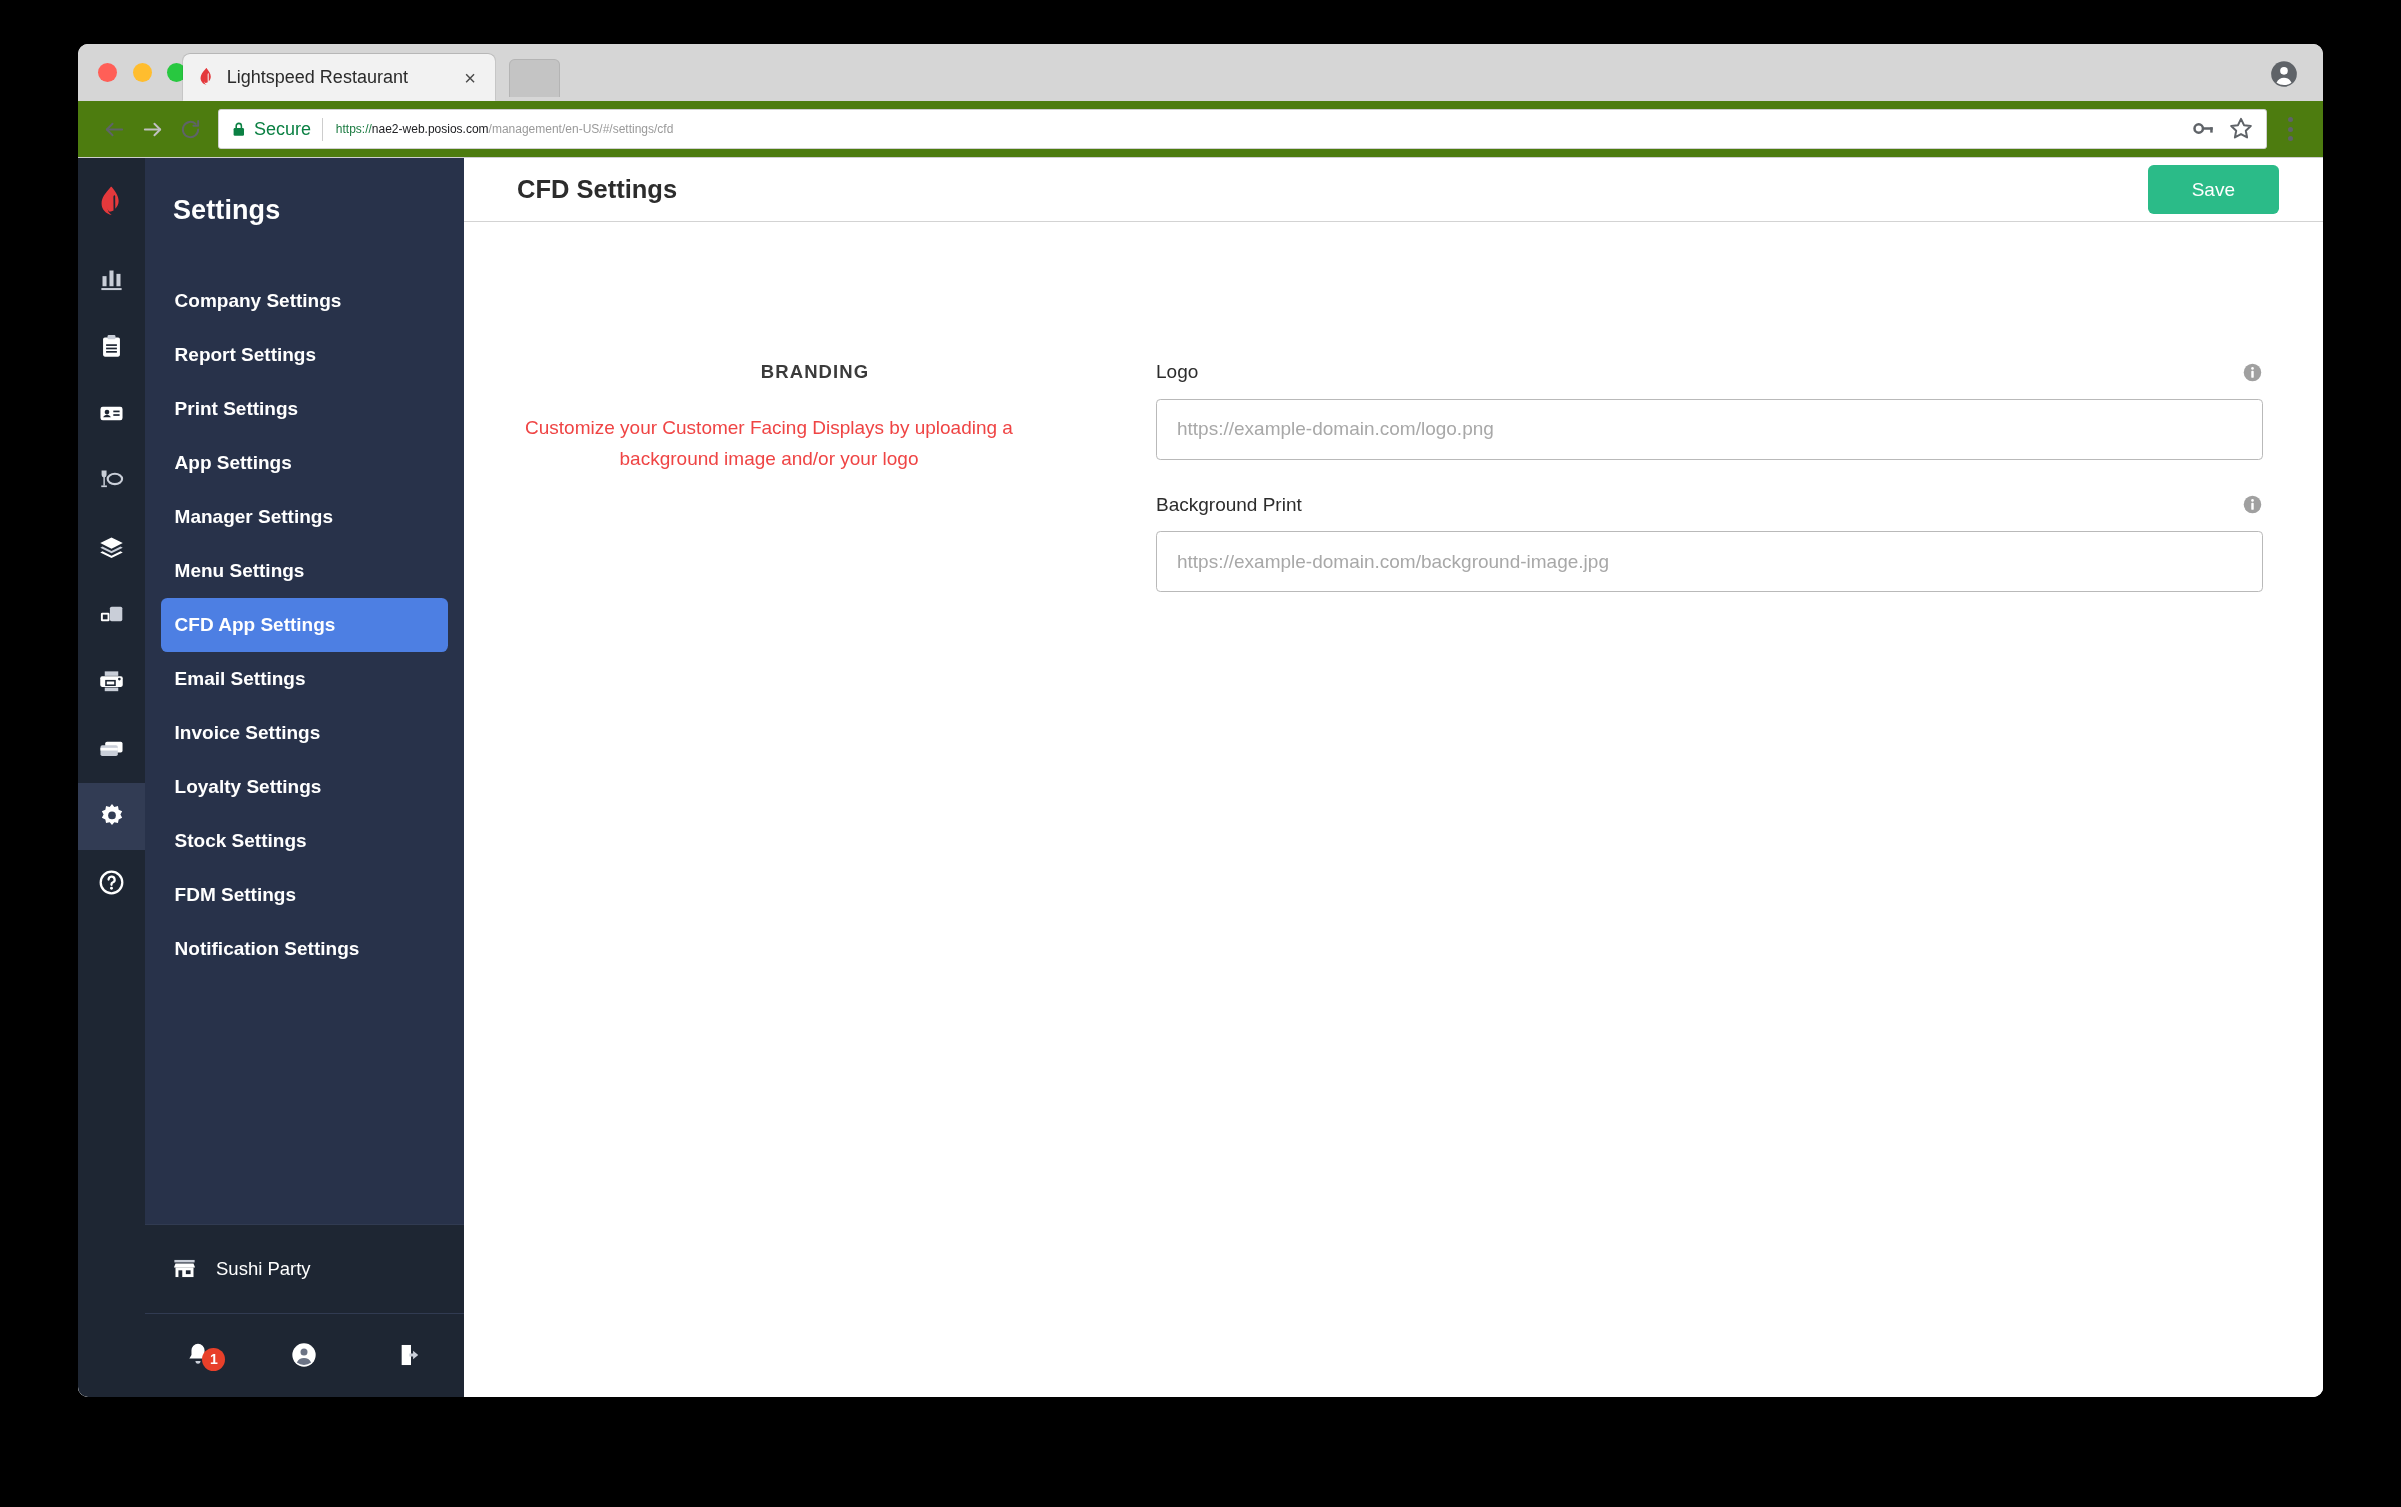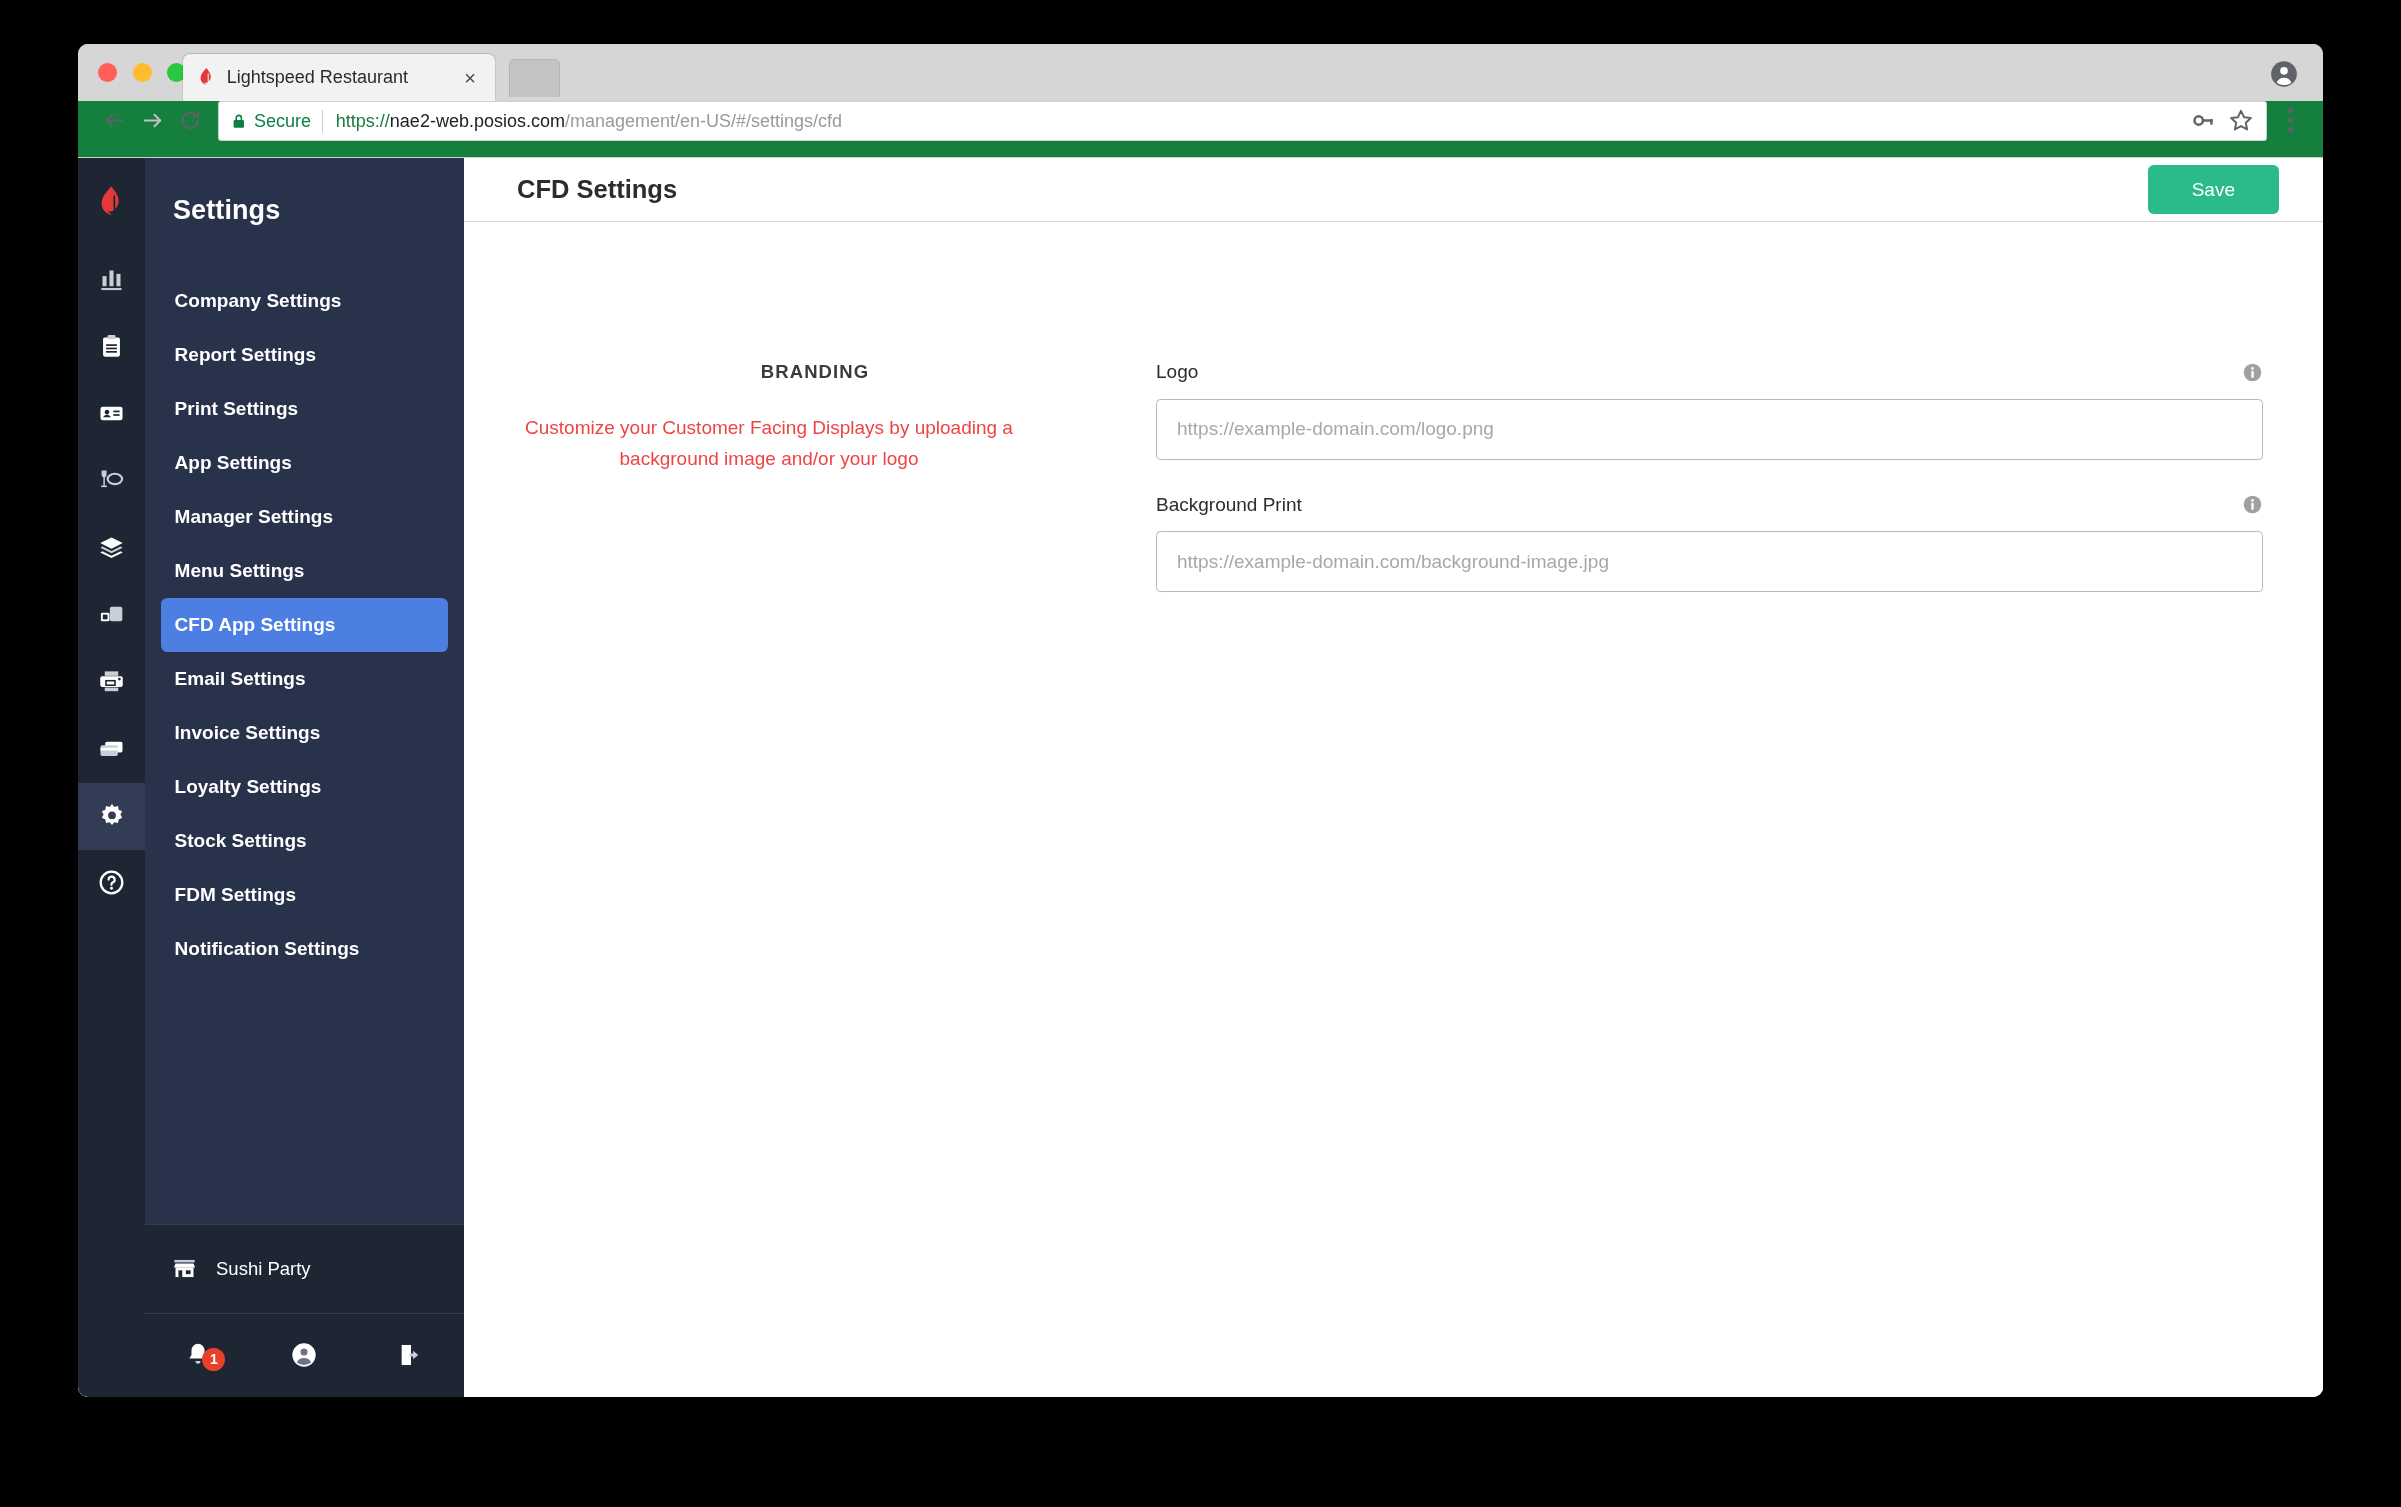--- a/index.html
+++ b/index.html
@@ -80,23 +80,24 @@
   }
   .chrome-profile {
     position: absolute;
     right: 25.5px; top: 15.6px;
     width: 28px; height: 28px;
   }
 
   
   .toolbar {
     height: 57px;
-    background: #15803d;
+    background: #4d7c0f;
     border-bottom: 0.7px solid #cfcfcf;
     display: flex;
+    align-items: center;
     padding: 0 17px;
   }
   .navbtn {
     width: 38px; height: 38px;
     display: flex; align-items: center; justify-content: center;
     border-radius: 50%;
   }
   .omnibox {
     flex: 1;
     height: 40px;
@@ -113,21 +114,21 @@
     font-size: 18px;
     color: #0b8043;
     margin-right: 11.4px;
     white-space: nowrap;
   }
   .omni-sep {
     width: 0.7px; height: 23px;
     background: #cdcdcd;
     margin-right: 12.8px;
   }
-  .url { font-size: 18px; white-space: nowrap; overflow: hidden; }
+  .url { font-size: 12px; white-space: nowrap; overflow: hidden; }
   .url .scheme { color: #1a7a40; }
   .url .host   { color: #202124; }
   .url .path   { color: #9a9a9a; }
   .omni-right { margin-left: auto; display: flex; align-items: center; gap: 14px; }
   .menu-dots {
     width: 31px; height: 38px;
     display: flex; flex-direction: column;
     align-items: center; justify-content: center;
     gap: 4.3px;
   }

